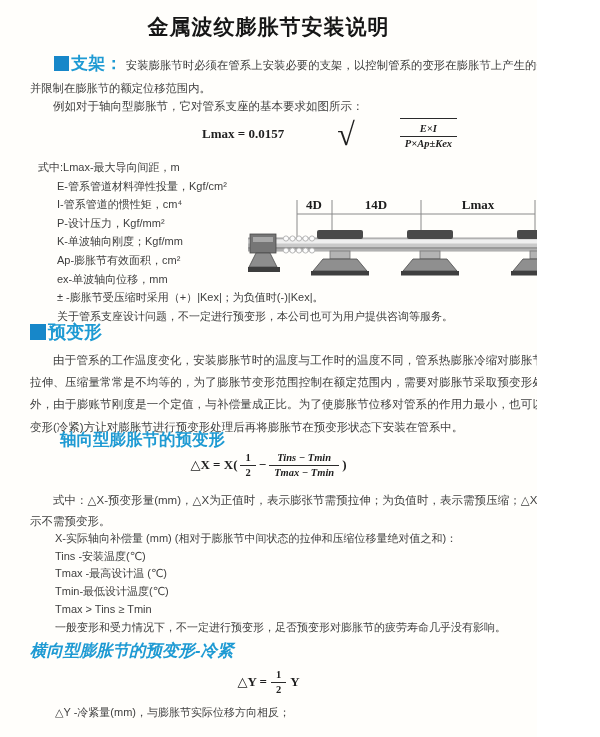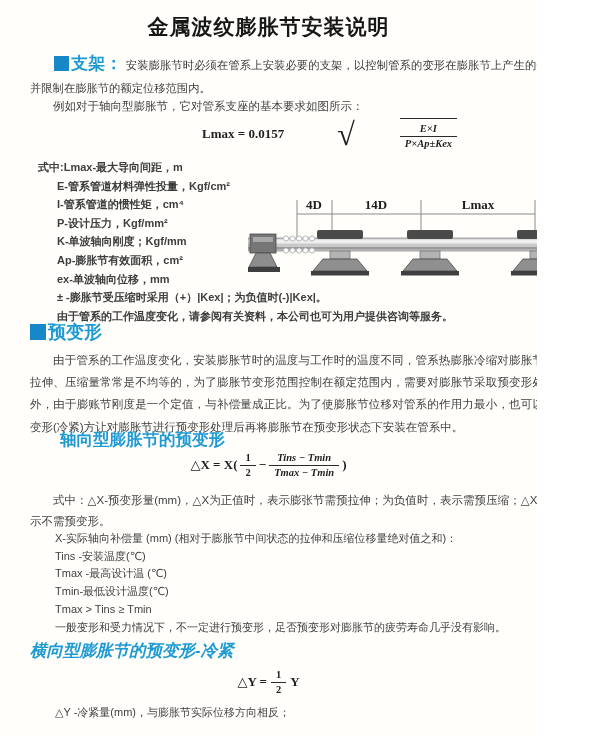--- a/index.html
+++ b/index.html
@@ -26,21 +26,21 @@
   .f-lmax{position:absolute;left:202px;top:118px;display:flex;align-items:center;font-size:13px;}
   .sqrt-glyph{font-size:32px;font-weight:400;line-height:1;margin:0 -3px 0 5px;}
   .radicand{display:inline-block;border-top:1.5px solid #2a2a2a;padding-top:1px;}
   .frac{display:inline-flex;flex-direction:column;align-items:center;font-size:10.5px;line-height:1.3;}
   .frac span{padding:0 5px;}
   .frac .den{border-top:1.1px solid #2a2a2a;}
   .ital{font-style:italic;text-align:center;}
   .f-dx{position:absolute;left:0;right:0;top:451px;margin:auto;width:max-content;display:flex;align-items:center;gap:3px;font-size:13px;}
   .f-dy{position:absolute;left:0;right:0;top:668px;margin:auto;width:max-content;display:flex;align-items:center;gap:4px;font-size:13px;}
   .defs{position:absolute;left:38px;top:158px;font-size:11px;line-height:18.6px;color:#3d3d3d;}
-  .defs .d{white-space:nowrap;font-weight:bold;}
+  .defs .d{white-space:nowrap;}
   .defs .d + .d{padding-left:19px;}
   .diagram{position:absolute;left:248px;top:192px;}
   .dim-label{font-family:"Liberation Serif","DejaVu Serif",serif;font-weight:bold;font-size:13px;fill:#1d1d1d;}
   .h-predeform{position:absolute;left:30px;top:320px;font-size:18px;font-weight:bold;}
   .para-predeform{
     position:absolute;left:30px;top:349px;width:549px;
     font-size:11.5px;line-height:22.2px;text-align:justify;text-indent:23px;
   }
   .h-axial{position:absolute;left:60px;top:429px;font-size:16.5px;font-weight:bold;}
   .para-shizhong{
@@ -78,21 +78,21 @@
 
   <div class="defs">
     <div class="d">式中:Lmax-最大导向间距，m</div>
     <div class="d">E-管系管道材料弹性投量，Kgf/cm²</div>
     <div class="d">I-管系管道的惯性矩，cm⁴</div>
     <div class="d">P-设计压力，Kgf/mm²</div>
     <div class="d">K-单波轴向刚度；Kgf/mm</div>
     <div class="d">Ap-膨胀节有效面积，cm²</div>
     <div class="d">ex-单波轴向位移，mm</div>
     <div class="d">± -膨胀节受压缩时采用（+）|Kex|；为负值时(-)|Kex|。</div>
-    <div class="d">由于管系的工作温度变化，请参阅有关资料，本公司也可为用户提供咨询等服务。</div>
+    <div class="d">关于管系支座设计问题，不一定进行预变形，本公司也可为用户提供咨询等服务。</div>
   </div>
 
   <svg class="diagram" width="348" height="96" viewBox="0 0 348 96">
 
     <g stroke="#8a8a8a" stroke-width="1">
       <line x1="49" y1="8" x2="49" y2="46"></line>
       <line x1="84" y1="8" x2="84" y2="42"></line>
       <line x1="173" y1="8" x2="173" y2="42"></line>
       <line x1="287" y1="8" x2="287" y2="42"></line>
       <line x1="49" y1="22" x2="287" y2="22"></line>

